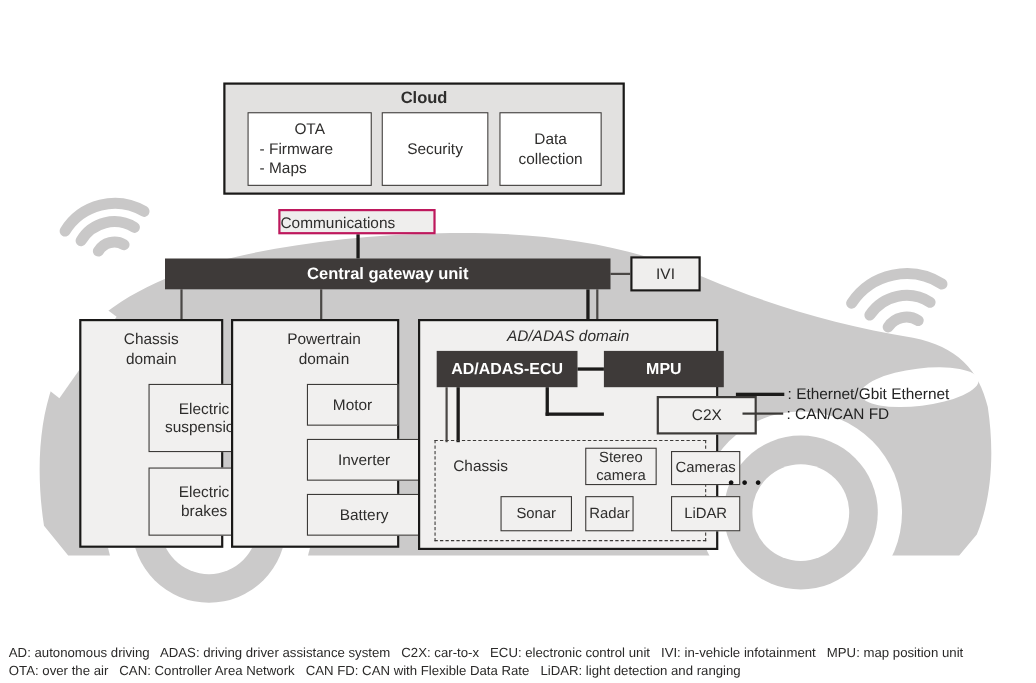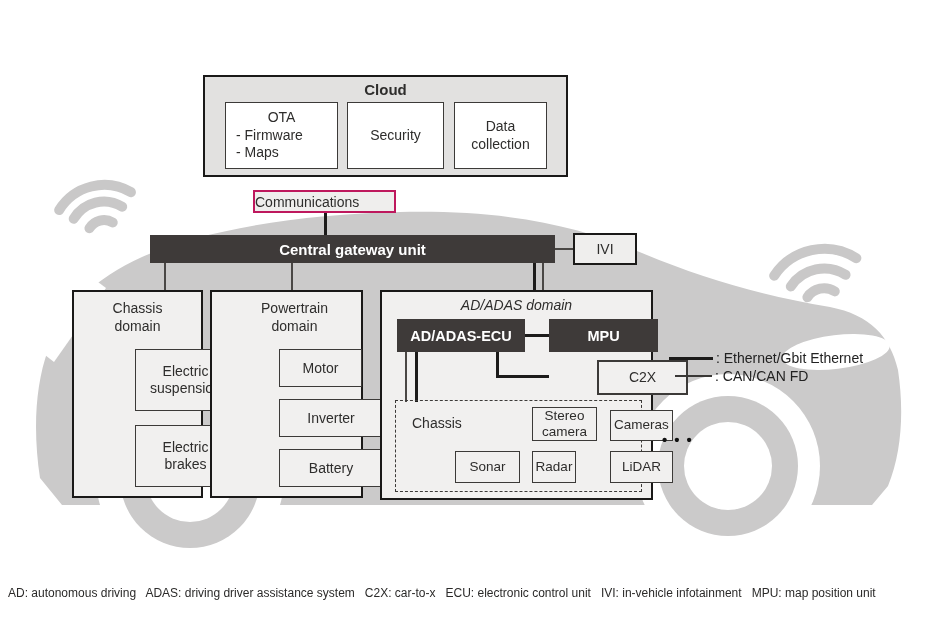--- a/index.html
+++ b/index.html
@@ -196,14 +196,15 @@
     <span>: Ethernet/Gbit Ethernet</span>
   </div>
   <div class="legend-row" style="left:675px; top:368px;">
     <span class="legend-line" style="width:37px; height:1.6px; background:#3a3836;"></span>
     <span>: CAN/CAN FD</span>
   </div>
 
   <div class="dots" style="left:662px; top:431px;">•••</div>
 
   <div class="footnote" style="top:586px;">AD: autonomous driving   ADAS: driving driver assistance system   C2X: car-to-x   ECU: electronic control unit   IVI: in-vehicle infotainment   MPU: map position unit</div>
+  <div class="footnote" style="top:603px;">OTA: over the air   CAN: Controller Area Network   CAN FD: CAN with Flexible Data Rate   LiDAR: light detection and ranging</div>
 
 </div>
 
 </body></html>

